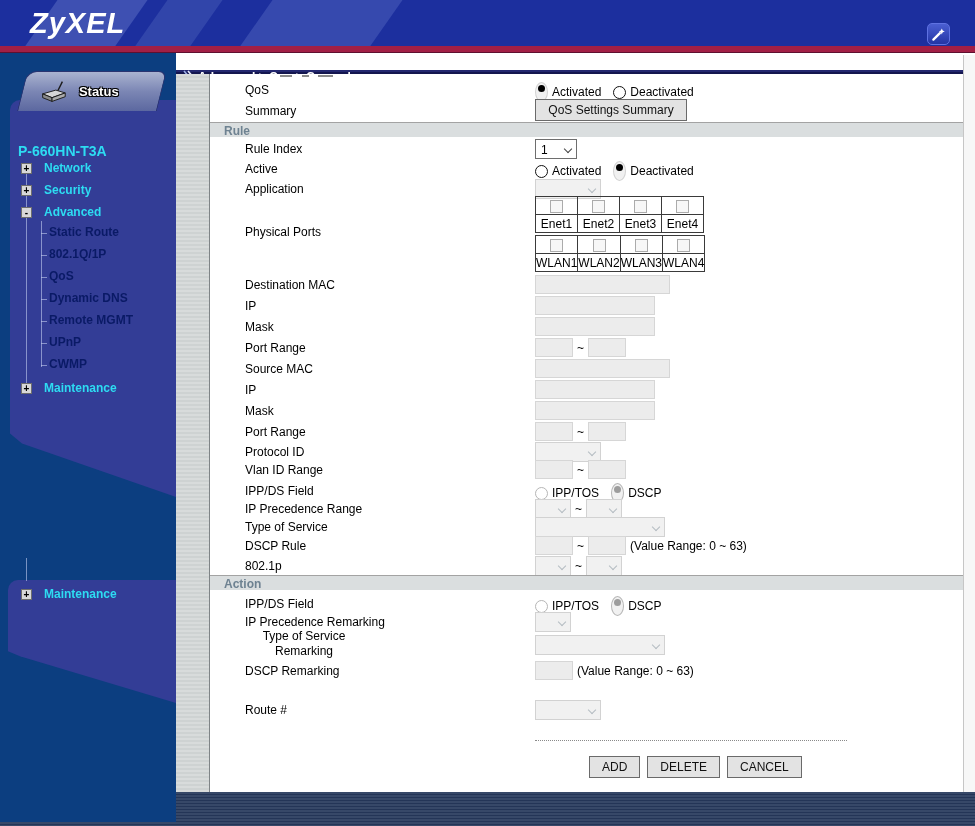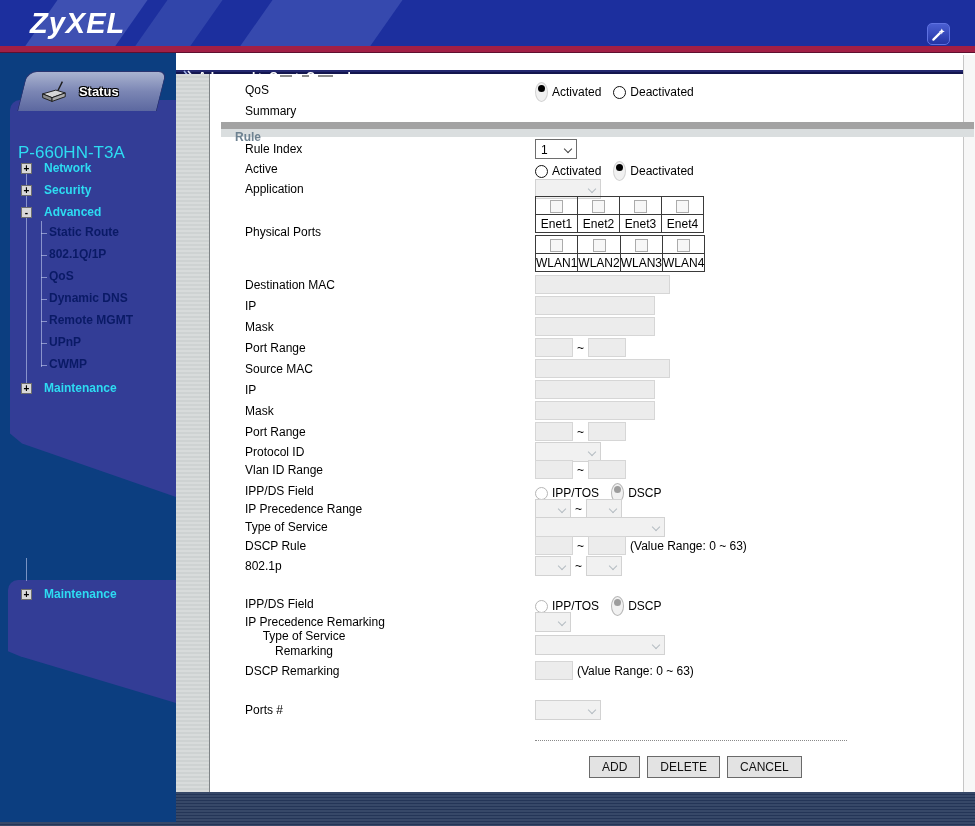--- a/index.html
+++ b/index.html
@@ -31,21 +31,21 @@
     border:1px solid #2a3470; border-bottom:none; border-radius:10px 8px 0 0;
     transform:skewX(-14deg); cursor:pointer; }
   .status-tab .tab-inner { transform:skewX(14deg); display:flex; align-items:center; gap:8px; height:100%; padding-left:16px; }
   .status-label { color:#fff; font-weight:bold; font-size:13px; text-shadow:1px 1px 0 #000, -1px 1px 0 #000, 1px -1px 0 #000, -1px -1px 0 #000; }
 
   .treeline-main { position:absolute; left:26px; top:112px; width:1px; height:224px; background:rgba(195,205,240,.6); }
   .treeline-sub  { position:absolute; left:41px; top:168px; width:1px; height:146px; background:rgba(195,205,240,.6); }
   .treeline-stub { position:absolute; left:26px; top:505px; width:1px; height:23px; background:rgba(195,205,240,.6); }
 
   .mrow { position:absolute; left:0; width:176px; height:16px; display:flex; align-items:center; }
-  .devname { position:absolute; left:18px; top:90px; color:#2ddcf2; font-weight:normal; font-size:17px; }
+  .devname { position:absolute; left:18px; top:90px; color:#2ddcf2; font-weight:bold; font-size:14px; }
   .ebox { position:absolute; left:21px; width:11px; height:11px; background:#d8d8d8; border:1px solid #6e6e6e;
     color:#000; font-size:10px; line-height:9px; text-align:center; font-weight:bold; cursor:pointer; }
   .mlabel { position:absolute; left:36px; color:#2ddcf2; font-weight:bold; font-size:12px; cursor:pointer;padding-left:8px; }
   .srow { position:absolute; left:0; width:176px; height:16px; }
   .tick { position:absolute; left:41px; top:8px; width:6px; height:1px; background:rgba(195,205,240,.6); }
   .slabel { position:absolute; left:49px; color:#0a1a66; font-weight:bold; font-size:12px; cursor:pointer; }
 
   
   .whitegap { position:absolute; left:176px; top:53px; width:799px; height:2px; background:#fff; }
   .breadcrumb { position:absolute; left:176px; top:70px; width:787px; height:17px;
@@ -59,21 +59,21 @@
   .right-gutter { position:absolute; left:963px; top:55px; width:12px; height:737px; background:#f7f7f7; border-left:1px solid #c6c6c6; }
   .footer { position:absolute; left:0; top:792px; width:975px; height:34px;
     background:repeating-linear-gradient(180deg,#374868 0 2px,#243557 2px 3px); }
 
   
   .content { position:absolute; left:210px; top:74px; width:753px; height:718px; background:#fff; font-size:12px; color:#000; }
   .row { position:absolute; left:0; width:100%; height:20px; }
   .lbl { position:absolute; left:35px; top:3px; font-size:12px; color:#000; white-space:nowrap; }
   .ctrl { position:absolute; left:325px; top:0; display:flex; align-items:center; gap:4px; }
 
-  .band { position:absolute; left:11px; width:100%; height:15px; background:#dadedf; border-top:7px solid #a3a3a3; }
+  .band { position:absolute; left:0; width:100%; height:15px; background:#dadedf; border-top:1px solid #a3a3a3; }
   .band span { position:absolute; left:14px; top:1px; color:#6e8291; font-weight:bold; font-size:12px; }
 
   .frag { position:absolute; left:70px; top:1px; height:3px; }
   .frag i { position:absolute; top:0; height:2px; background:#8b8b8b; }
 
   
   .rb { width:13px; height:13px; border:1px solid #111; border-radius:50%; background:#fff; display:inline-block; position:relative; flex:0 0 auto; }
   .rb.sel::after { content:''; position:absolute; left:2px; top:2px; width:7px; height:7px; border-radius:50%; background:#000; }
   .rb.dis { border-color:#b6b6b6; }
   .rb.dis.sel::after { background:#9d9d9d; }
@@ -222,20 +222,23 @@
       <span class="ctrl" style="top:2px">
         <span class="rb sel"></span>
         <span class="rlab">Activated</span>
         <span class="rb"></span>
         <span class="rlab">Deactivated</span>
       </span>
     </div>
 
     <div class="row" style="top:24px;height:24px">
       <span class="lbl" style="top:6px">Summary</span>
+      <span class="ctrl" style="top:1px">
+        <button class="btn" style="width:152px">QoS Settings Summary</button>
+      </span>
     </div>
 
     <div class="band" style="top:48px">
       <span>Rule</span>
     </div>
 
     <div class="row" style="top:65px">
       <span class="lbl">Rule Index</span>
       <span class="ctrl">
         <span class="sel on w42">
@@ -419,20 +422,23 @@
         <span class="sel w36">
             <span class="chev"></span>
           </span>
         <span class="tilde">~</span>
         <span class="sel w36">
             <span class="chev"></span>
           </span>
       </span>
     </div>
 
+    <div class="band" style="top:501px">
+      <span>Action</span>
+    </div>
 
     <div class="row" style="top:520px">
       <span class="lbl">IPP/DS Field</span>
       <span class="ctrl" style="top:2px">
         <span class="rb dis"></span>
         <span class="rlab">IPP/TOS</span>
         <span class="rb dis sel"></span>
         <span class="rlab">DSCP</span>
       </span>
     </div>
@@ -458,21 +464,21 @@
     <div class="row" style="top:587px">
       <span class="lbl">DSCP Remarking</span>
       <span class="ctrl">
         <span class="inp w38"></span>
         <span class="note">(Value Range: 0 ~ 63)</span>
       </span>
     </div>
 
 
     <div class="row" style="top:626px">
-      <span class="lbl">Ports #</span>
+      <span class="lbl">Route #</span>
       <span class="ctrl">
           <span class="sel w66">
             <span class="chev"></span>
           </span>
         </span>
     </div>
 
     <div class="dotted"></div>
 
     <div class="btnrow">

